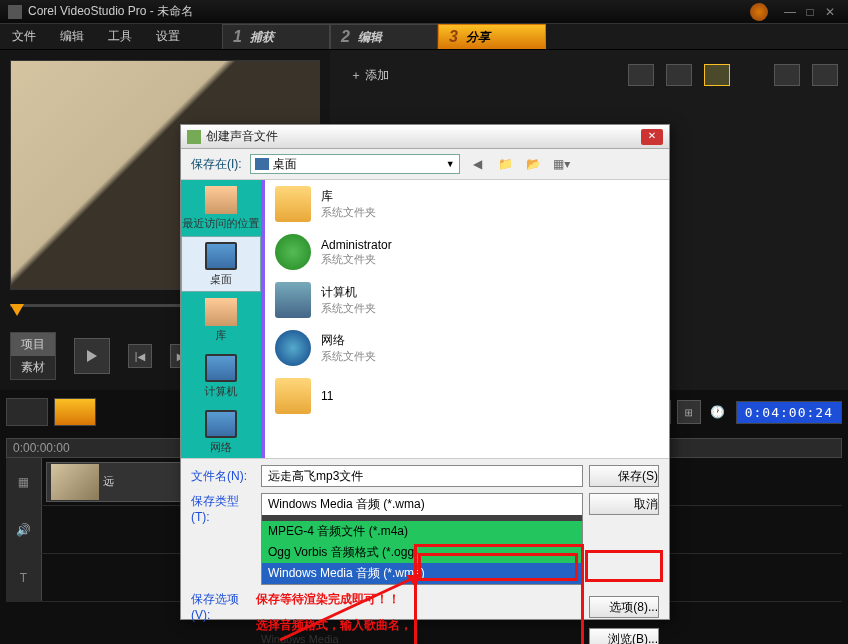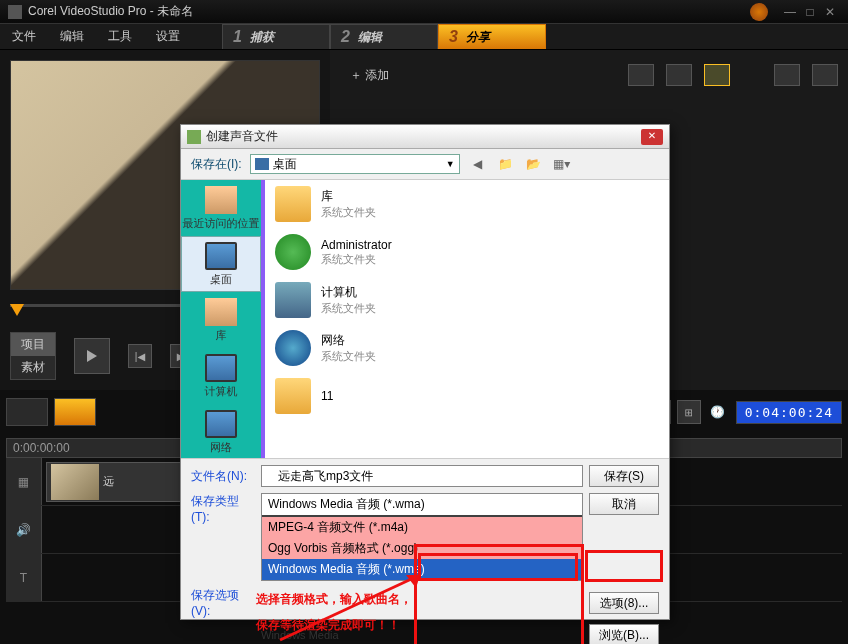--- a/index.html
+++ b/index.html
@@ -72,27 +72,27 @@
 .file-item .fico{width:36px;height:36px}
 .file-item .fico.fold{background:linear-gradient(#ffd77a,#e8a839);border-radius:3px}
 .file-item .fico.user{background:radial-gradient(#5b5,#282);border-radius:50%}
 .file-item .fico.comp{background:linear-gradient(#7ab,#468);border-radius:3px}
 .file-item .fico.net{background:radial-gradient(#5ac,#148);border-radius:50%}
 .file-item .ftxt .name{color:#000}
 .file-item .ftxt .sub{color:#888;font-size:11px}
 .dlg-lower{padding:6px 10px}
 .field-row{display:flex;align-items:center;gap:6px;margin-bottom:6px;position:relative}
 .field-row label{width:64px;text-align:left;color:#1d4ed8}
-.text-input{flex:1;height:22px;border:1px solid #888;background:#fff;padding:0 16px;color:#000}
+.text-input{flex:1;height:22px;border:1px solid #888;background:#fff;padding:0 6px;color:#000}
 .drop-input{flex:1;border:1px solid #888;background:#fff}
 .drop-input .selected{padding:2px 6px;background:#fff;color:#000}
-.drop-list{background:#fca5a5;border-top:2px solid #404040}
+.drop-list{background:#22c55e;border-top:6px solid #404040}
 .drop-opt{padding:2px 6px;color:#000}
 .drop-opt.hi{background:#2463c4;color:#fff}
-.side-btn{width:70px;height:22px;background:linear-gradient(#fdfdfd,#e4e4e4);border:1px solid #888;cursor:pointer;color:#000;text-align:center;line-height:20px}
+.side-btn{width:70px;height:22px;background:linear-gradient(#fdfdfd,#e4e4e4);border:1px solid #888;cursor:pointer;color:#000;text-align:right;line-height:20px}
 .info-text{font-size:11px;color:#333;margin-left:70px;line-height:14px}
 .red-box{position:absolute;border:3px solid #e11;pointer-events:none;z-index:50}
 .anno{position:absolute;color:#e11;font-size:20px;font-weight:bold;z-index:51;line-height:26px}
 .arrow-svg{position:absolute;z-index:51;pointer-events:none}
 </style>
 </head>
 <body>
 
 <div class="titlebar">
   <div class="app-icon"></div>
@@ -300,15 +300,15 @@
 <div class="red-box" style="left:418px;top:553px;width:160px;height:28px"></div>
 <div class="red-box" style="left:585px;top:550px;width:78px;height:32px"></div>
 <div class="red-box" style="left:414px;top:544px;width:170px;height:108px"></div>
 
 <svg class="arrow-svg" style="left:270px;top:560px" width="170" height="90">
   <line x1="10" y1="80" x2="150" y2="15" stroke="#e11" stroke-width="3"></line>
   <polygon points="150,15 136,15 146,28" fill="#e11"></polygon>
 </svg>
 
 <div class="anno" style="left:256px;top:644px;transform:translateY(-58px)">
+  <div>保存等待渲染完成即可！！</div>
   <div>选择音频格式，输入歌曲名，</div>
-  <div>保存等待渲染完成即可！！</div>
 </div>
 
 </body></html>

